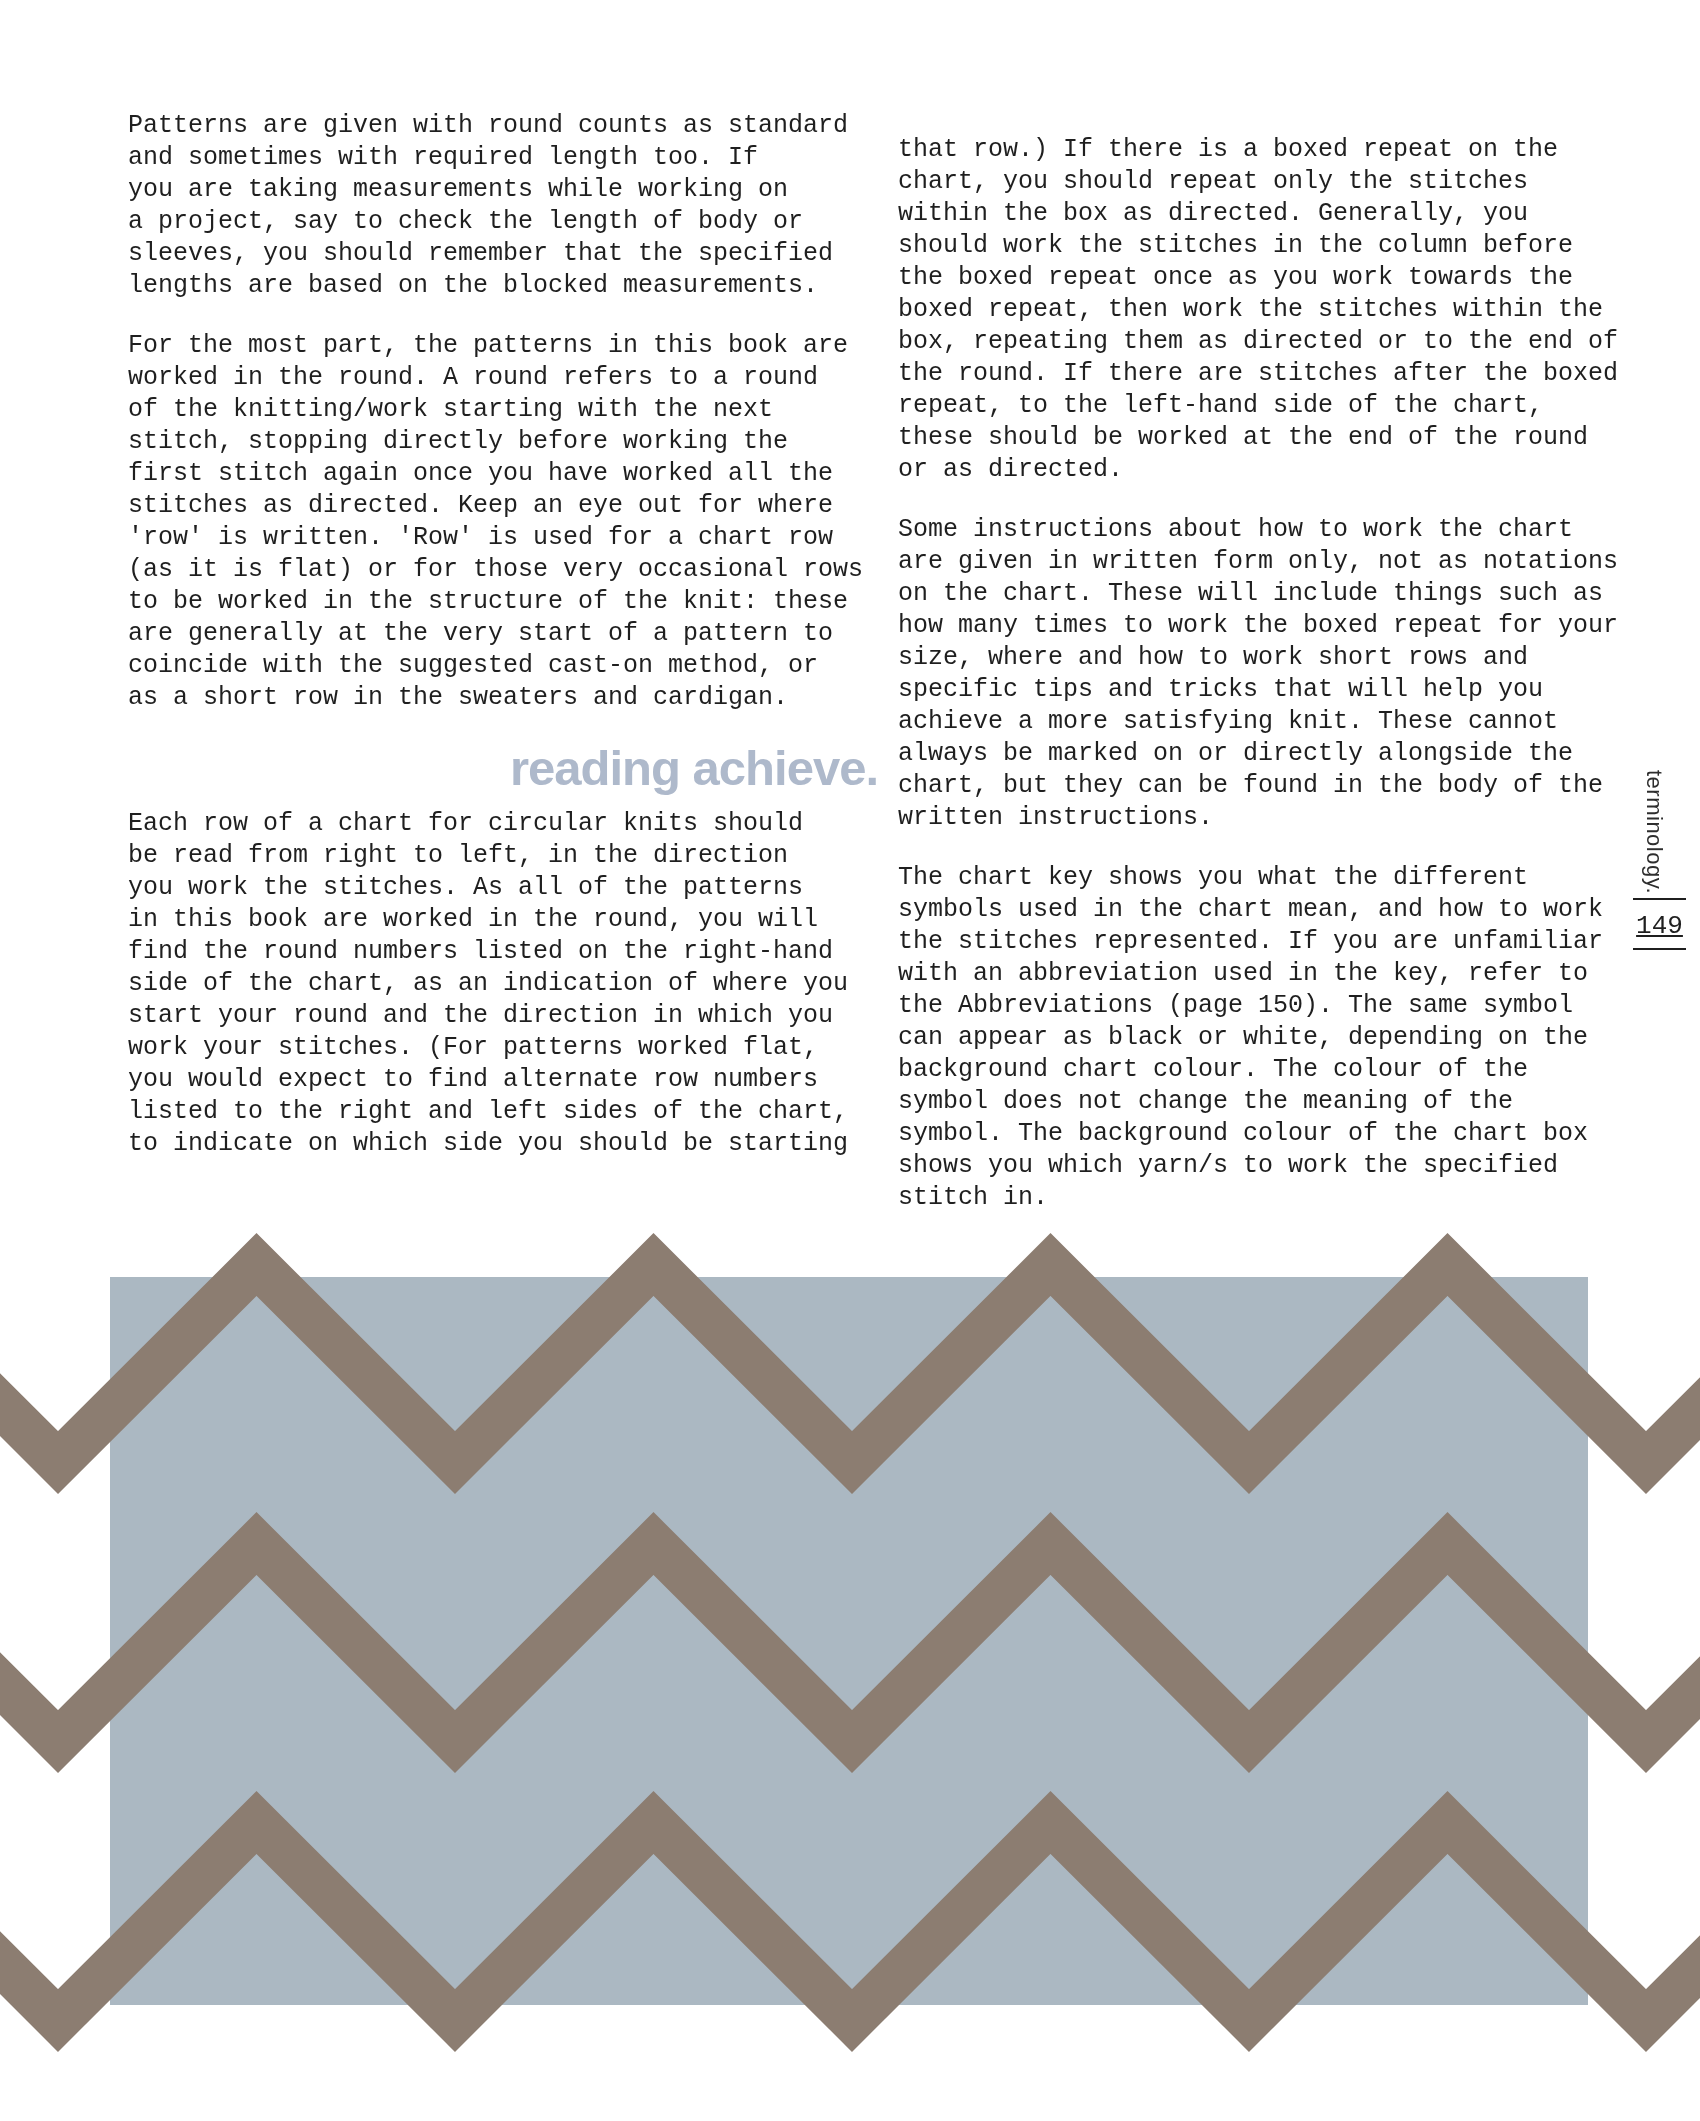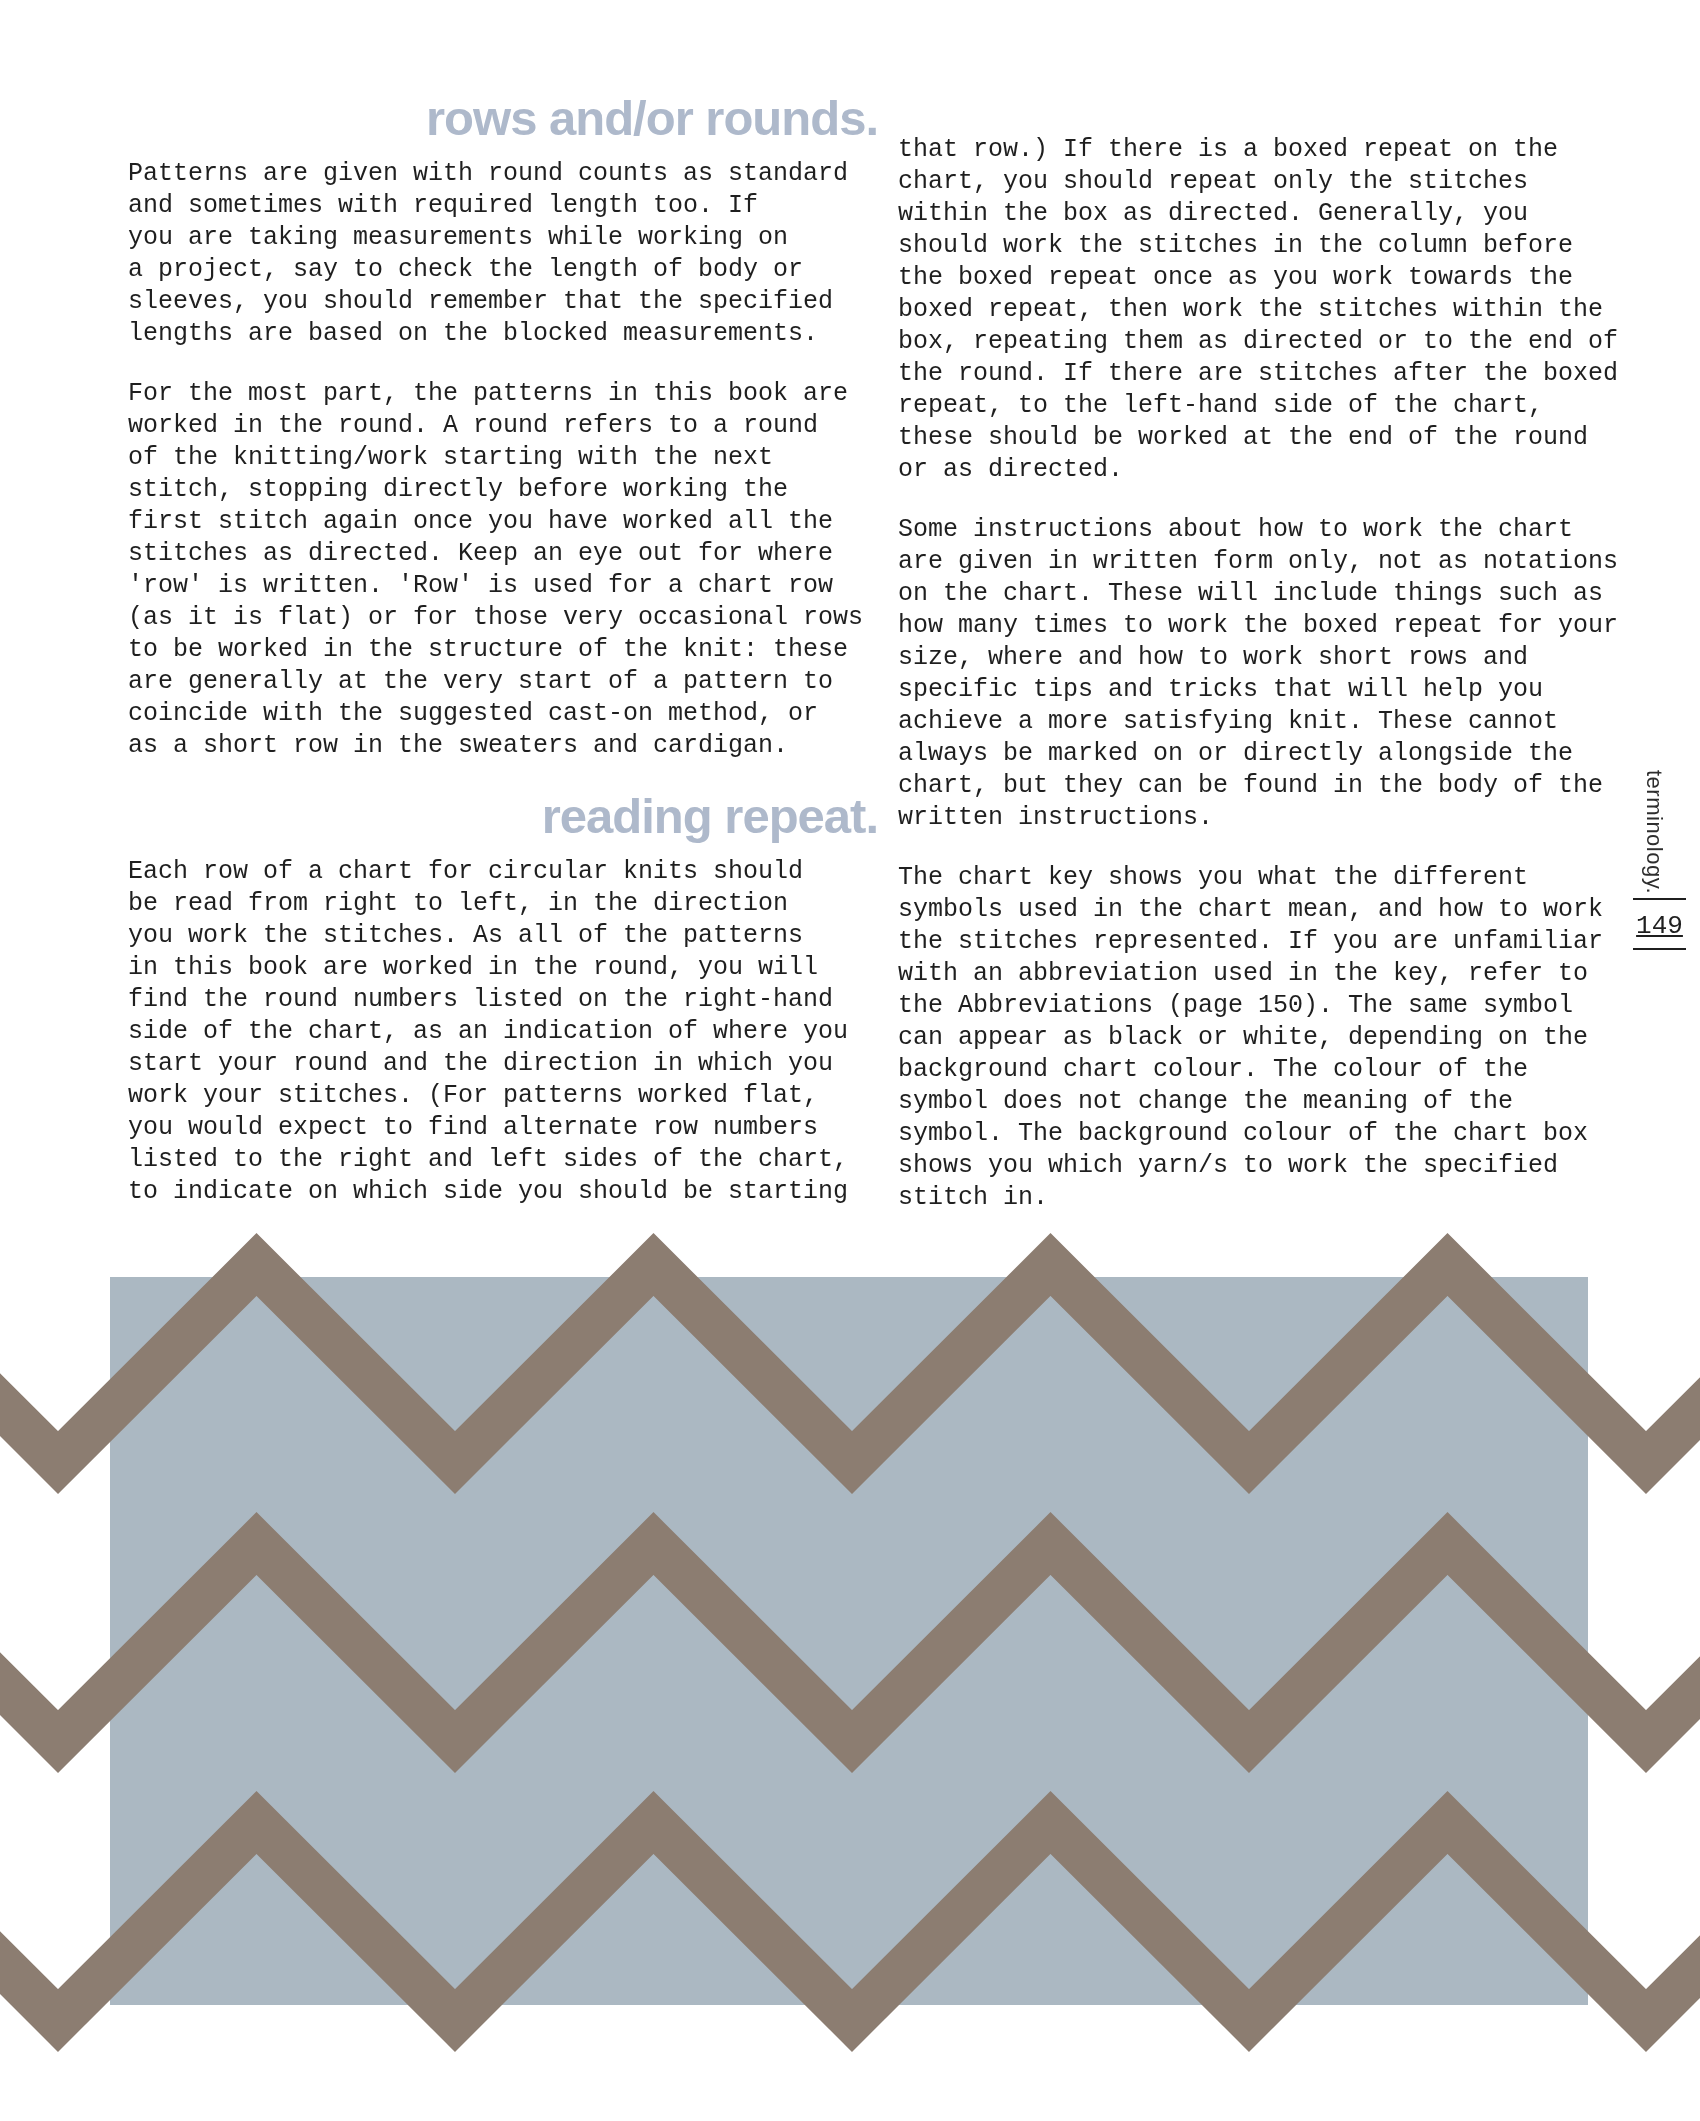--- a/index.html
+++ b/index.html
@@ -75,40 +75,39 @@
 <div class="page">
 
   <svg class="graphic-svg" viewBox="0 0 1700 2121" xmlns="http://www.w3.org/2000/svg" aria-hidden="true">
     <rect class="graphic-rect" x="110" y="1277" width="1478" height="728"></rect>
     <polyline class="zigzag" points="-140.5,1264.5 58,1462.5 256.5,1264.5 455,1462.5 653.5,1264.5 852,1462.5 1050.5,1264.5 1249,1462.5 1447.5,1264.5 1646,1462.5 1844.5,1264.5"></polyline>
     <polyline class="zigzag" points="-140.5,1543.5 58,1741.5 256.5,1543.5 455,1741.5 653.5,1543.5 852,1741.5 1050.5,1543.5 1249,1741.5 1447.5,1543.5 1646,1741.5 1844.5,1543.5"></polyline>
     <polyline class="zigzag" points="-140.5,1822.5 58,2020.5 256.5,1822.5 455,2020.5 653.5,1822.5 852,2020.5 1050.5,1822.5 1249,2020.5 1447.5,1822.5 1646,2020.5 1844.5,1822.5"></polyline>
   </svg>
 
   <div class="col col-left">
-    <h2 class="section-heading">rows and/or rounds.</h2>
     <div class="body-text">Patterns are given with round counts as standard
 and sometimes with required length too. If
 you are taking measurements while working on
 a project, say to check the length of body or
 sleeves, you should remember that the specified
 lengths are based on the blocked measurements.</div>
     <div class="body-text">For the most part, the patterns in this book are
 worked in the round. A round refers to a round
 of the knitting/work starting with the next
 stitch, stopping directly before working the
 first stitch again once you have worked all the
 stitches as directed. Keep an eye out for where
 'row' is written. 'Row' is used for a chart row
 (as it is flat) or for those very occasional rows
 to be worked in the structure of the knit: these
 are generally at the very start of a pattern to
 coincide with the suggested cast-on method, or
 as a short row in the sweaters and cardigan.</div>
-    <h2 class="section-heading second">reading repeat.</h2>
+    <h2 class="section-heading second">reading achieve.</h2>
     <div class="body-text">Each row of a chart for circular knits should
 be read from right to left, in the direction
 you work the stitches. As all of the patterns
 in this book are worked in the round, you will
 find the round numbers listed on the right-hand
 side of the chart, as an indication of where you
 start your round and the direction in which you
 work your stitches. (For patterns worked flat,
 you would expect to find alternate row numbers
 listed to the right and left sides of the chart,

